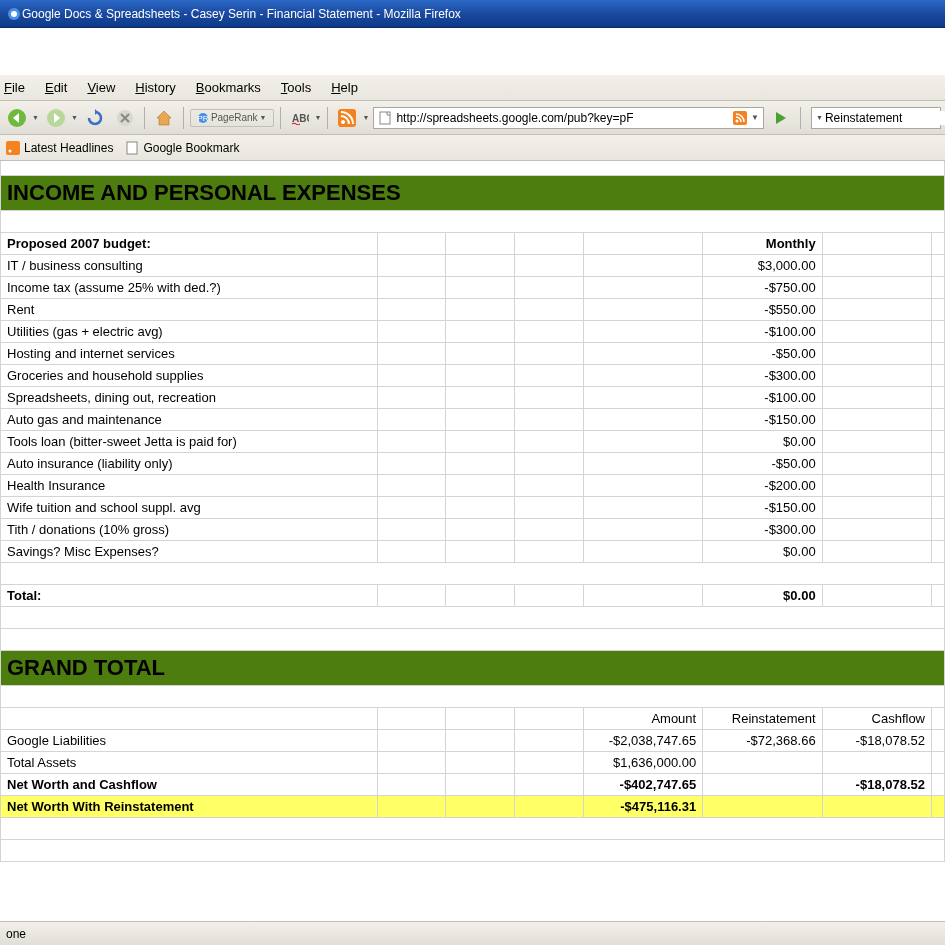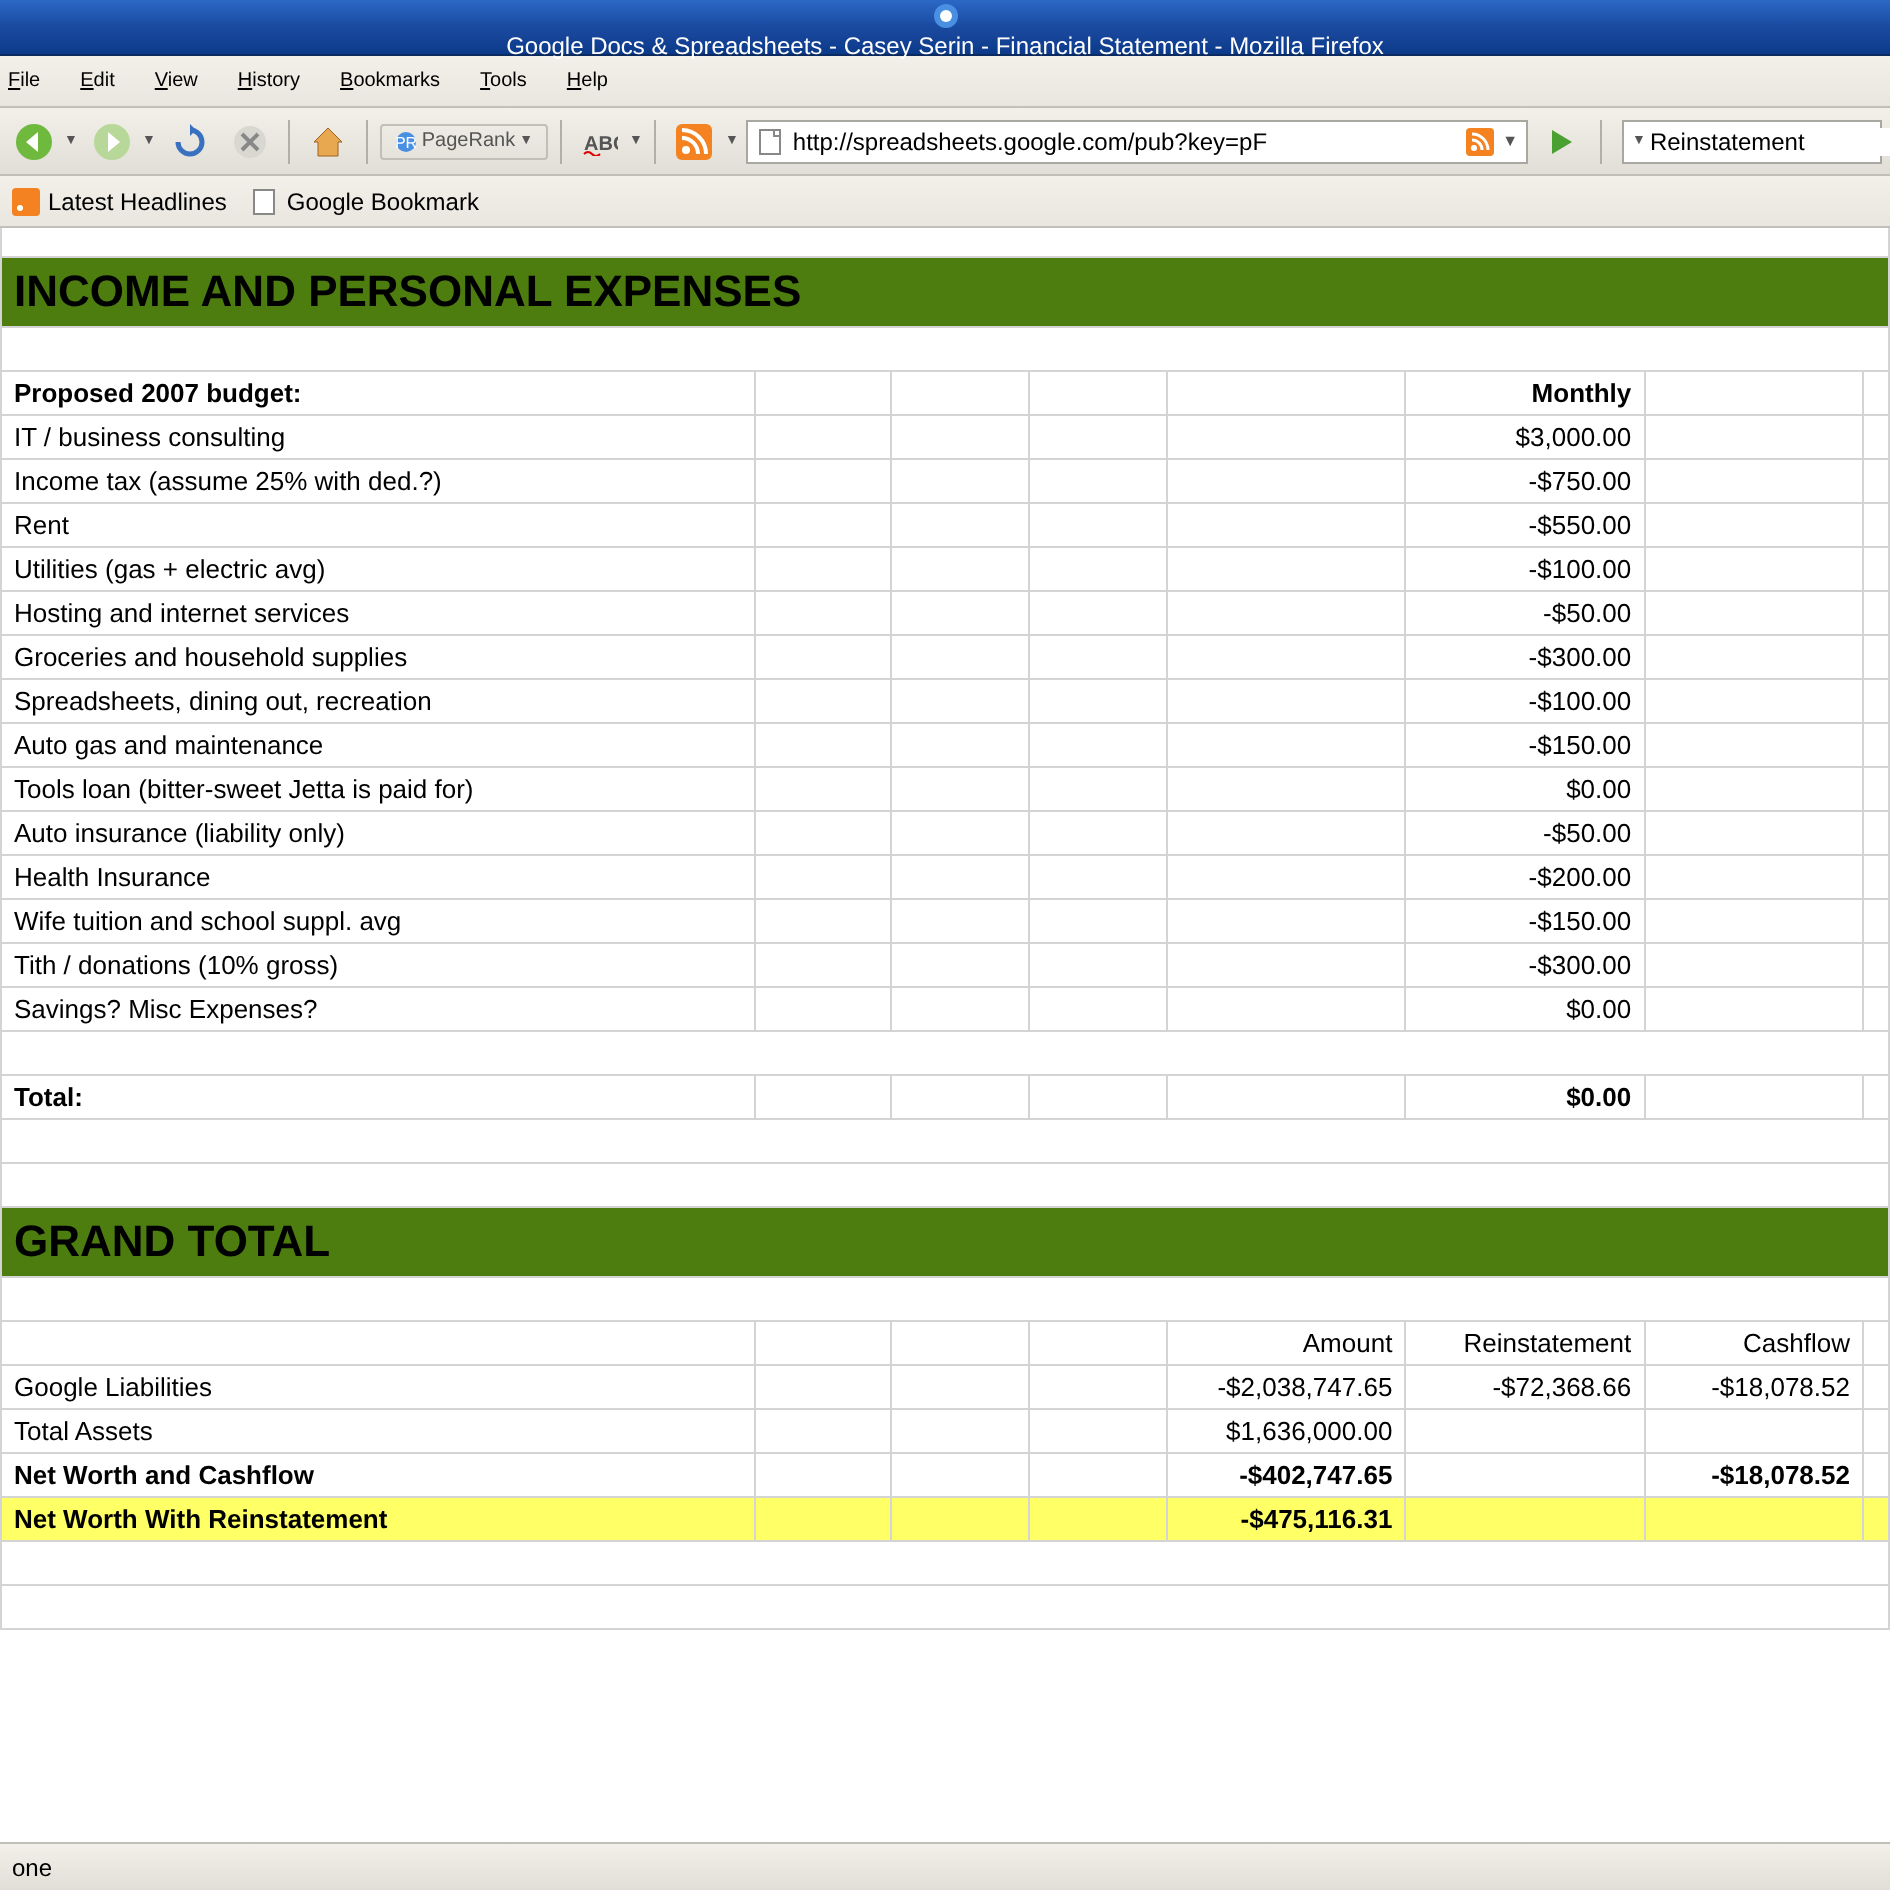--- a/index.html
+++ b/index.html
@@ -13,30 +13,30 @@
 }
 .titlebar {
   height: 28px;
   background: linear-gradient(to bottom, #2b68c6 0%, #1a4aa0 50%, #0d3a8a 100%);
   color: #fff;
   font-size: 12px;
   display: flex;
   align-items: center;
   padding: 0 6px;
   border-bottom: 1px solid #0a2a60;
-  flex-direction: column;
 }
 .menubar {
   height: 26px;
   background: linear-gradient(to bottom, #f2f0e8 0%, #e8e6de 100%);
   border-bottom: 1px solid #c0c0b8;
   display: flex;
   align-items: center;
   padding: 0 4px;
-  font-size: 10px;
+  font-size: 13px;
+  margin-top: 47px;
 }
 .menubar .menu-item {
   padding: 3px 10px;
   color: #000;
   cursor: pointer;
 }
 .menubar .menu-item:first-letter { text-decoration: underline; }
 .toolbar {
   height: 34px;
   background: linear-gradient(to bottom, #f2f0e8 0%, #e0ded6 100%);

